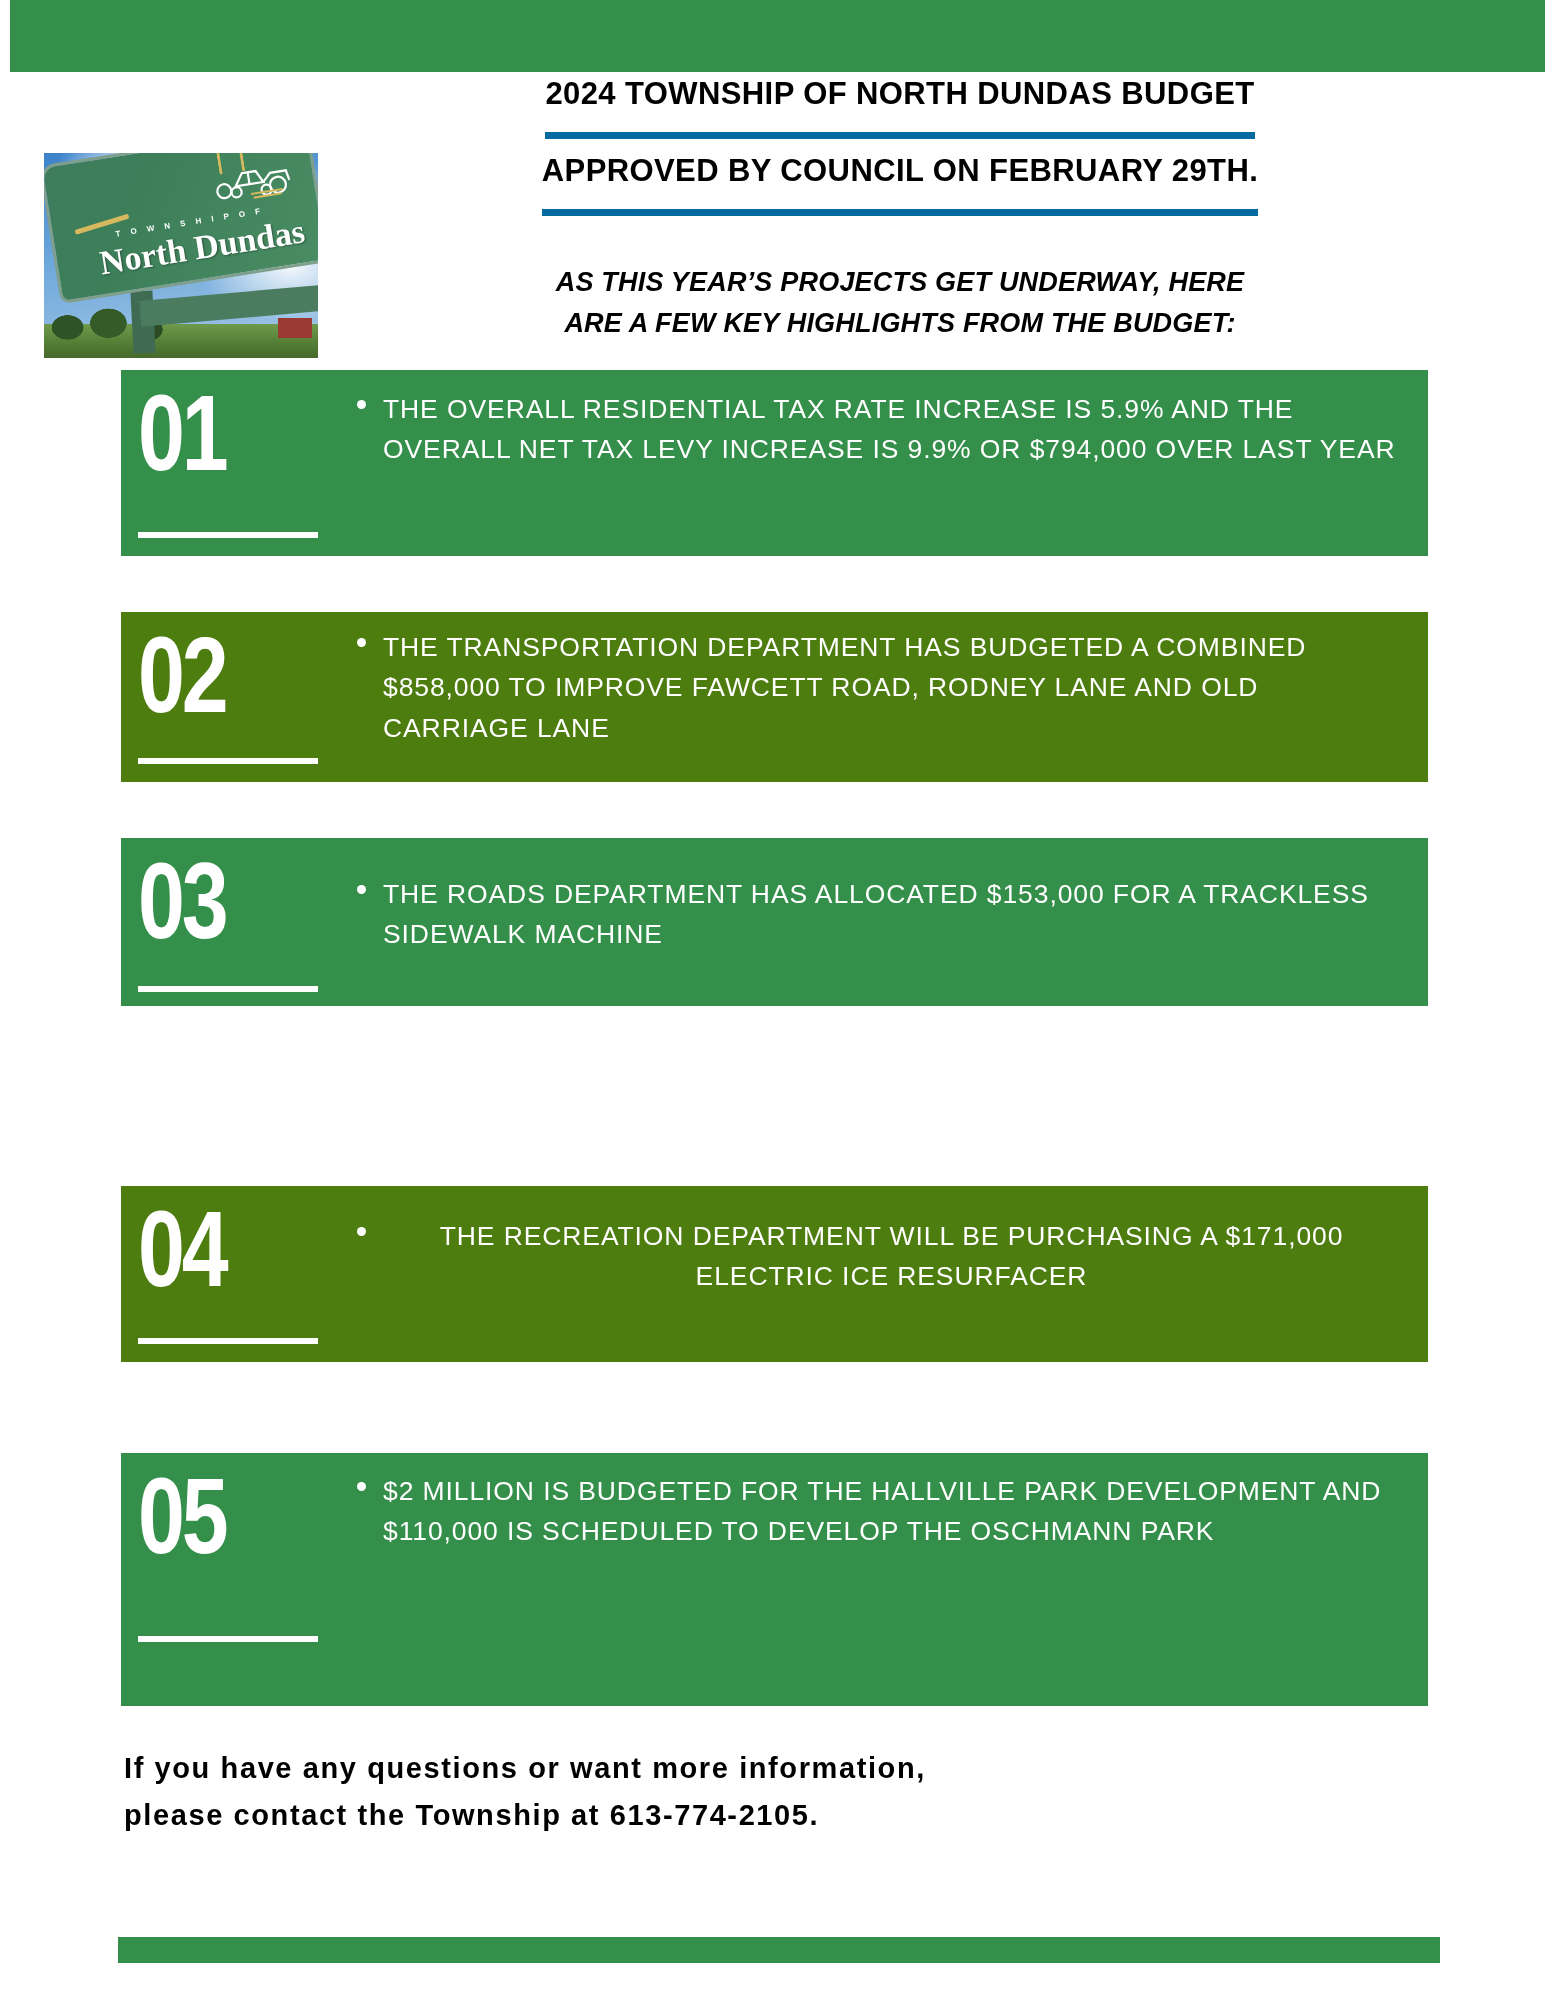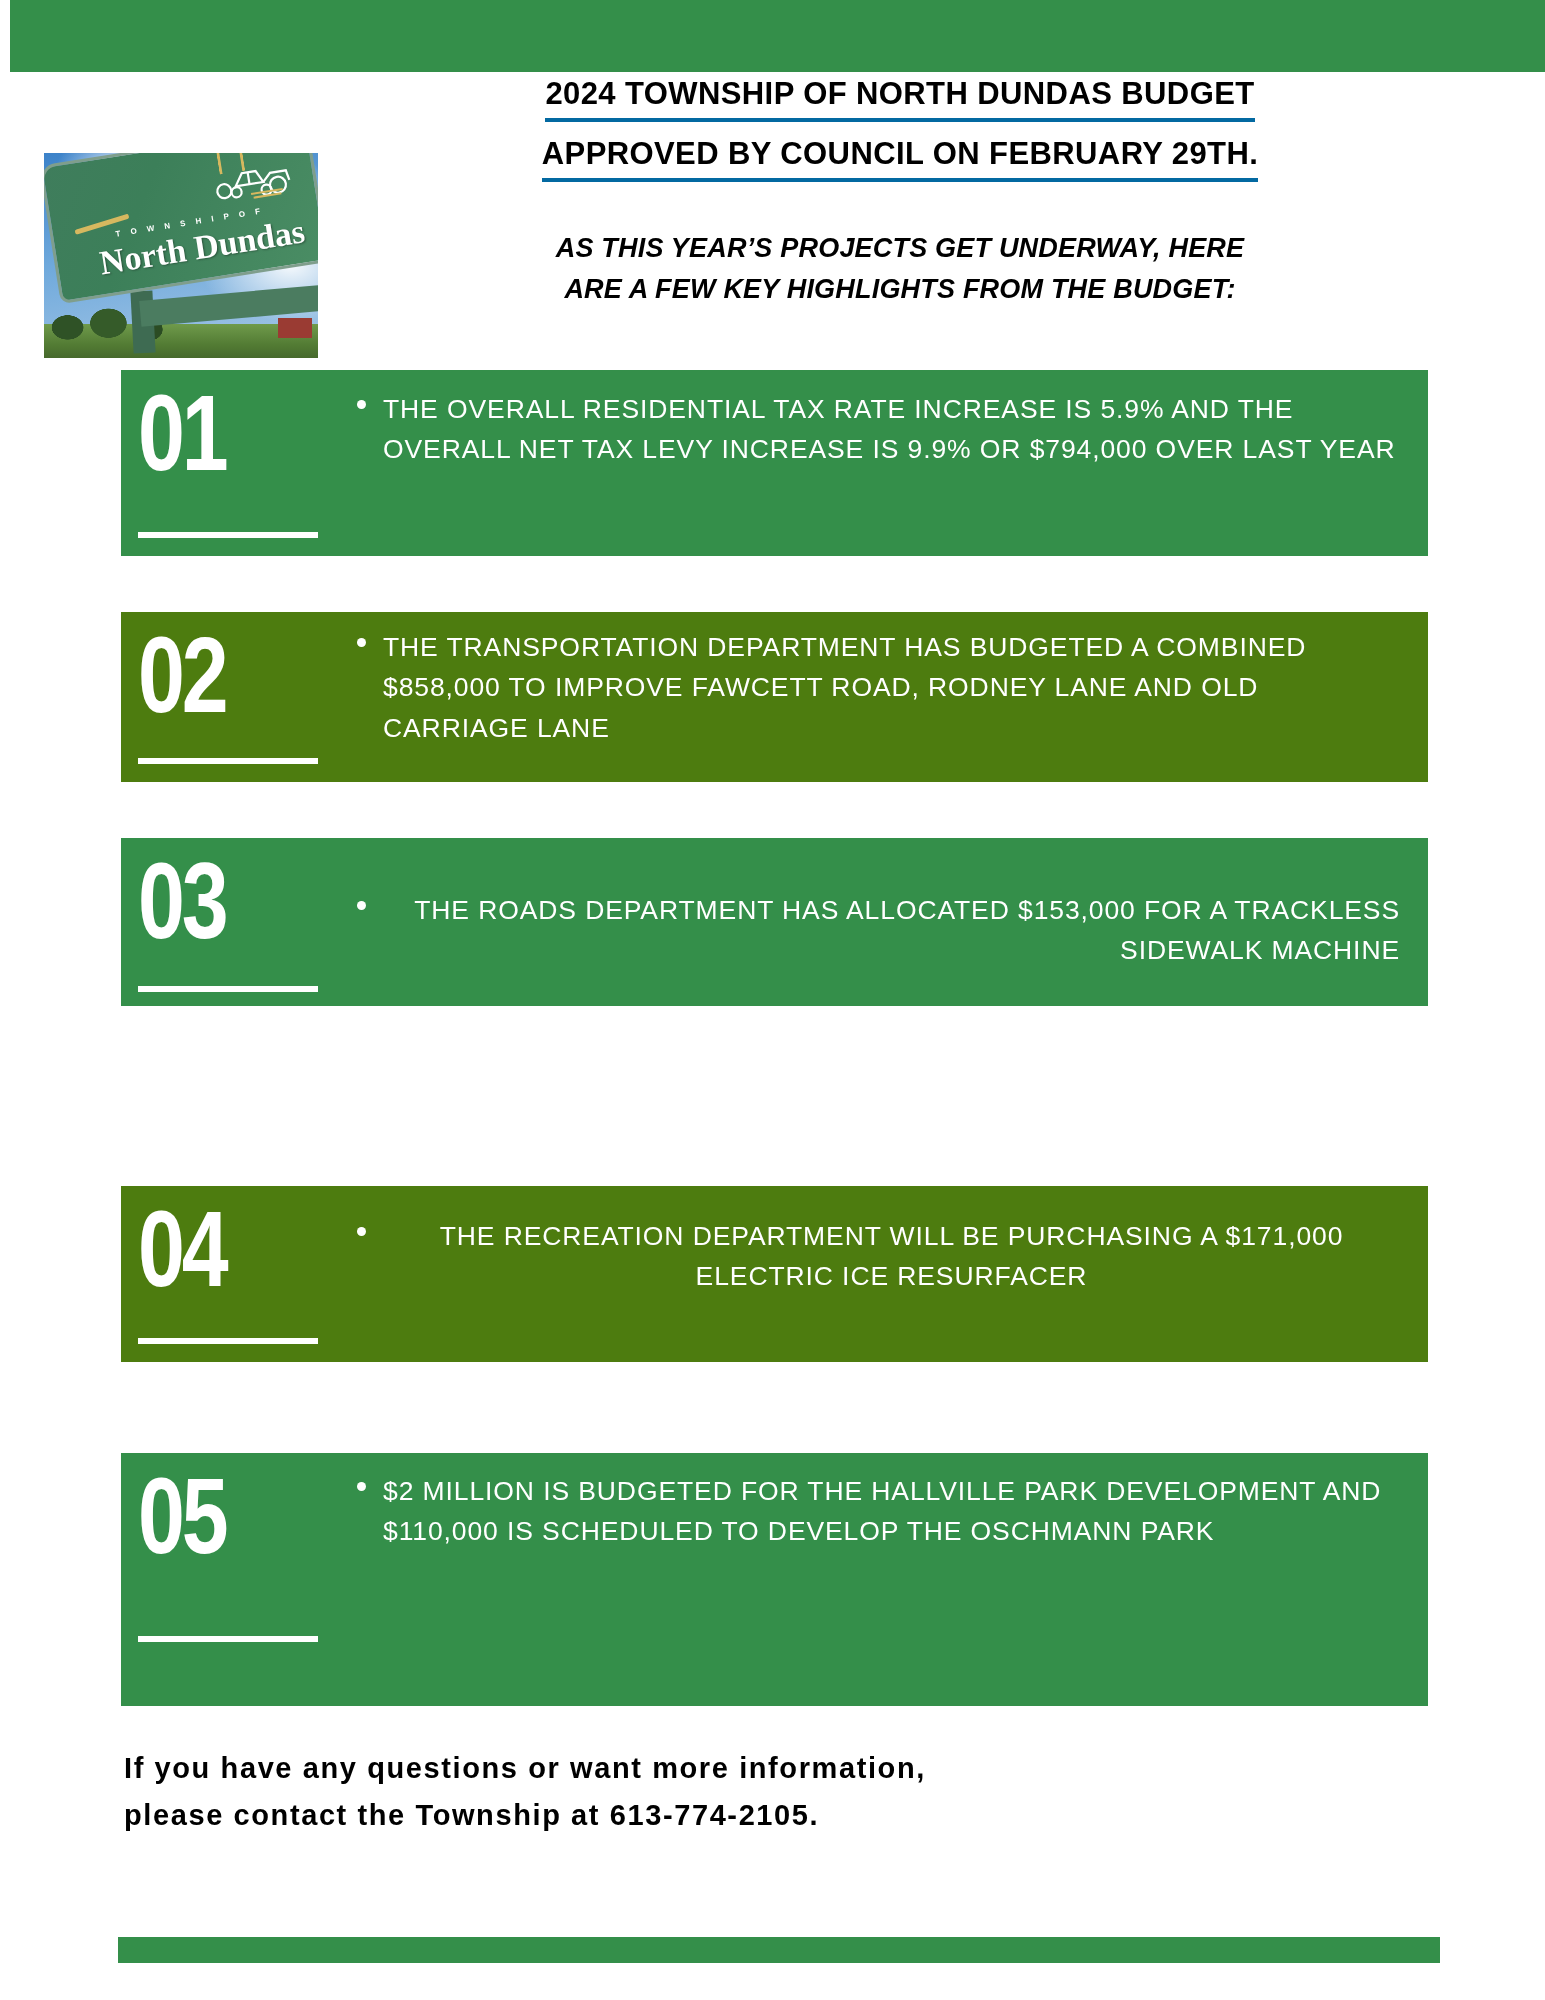--- a/index.html
+++ b/index.html
@@ -100,22 +100,22 @@
     text-align:center;
     font-family:"Liberation Sans", sans-serif;
     font-weight:700;
     font-size:31px;
     letter-spacing:0.4px;
     color:#000;
     line-height:1.42;
   }
   .headline .hl-line {
     display:inline-block;
-    border-bottom:4px solid #0369a1;
-    padding-bottom:2px;
+    border-bottom:7px solid #0369a1;
+    padding-bottom:16px;
     white-space:nowrap;
   }
   .headline .hl1 { margin-top:-2px; }
   .headline .hl2 { margin-top:10px; }
 
   .subhead {
     margin-top:46px;
     text-align:center;
     font-family:"Liberation Sans", sans-serif;
     font-weight:700;
@@ -174,21 +174,21 @@
   #banner-1 { top:370px;  height:186px; }
   #banner-1 .num-rule { top:162px; }
   #banner-1 .body { top:19px; }
 
   #banner-2 { top:612px;  height:170px; }
   #banner-2 .num-rule { top:146px; }
   #banner-2 .body { top:15px; }
 
   #banner-3 { top:838px;  height:168px; }
   #banner-3 .num-rule { top:148px; }
-  #banner-3 .body { top:52px;text-align:right; }
+  #banner-3 .body { top:36px; }
 
   #banner-4 { top:1064px; height:176px; }
   #banner-4 .num-rule { top:152px; }
   #banner-4 .body { top:30px;text-align:center; }
 
   #banner-5 { top:1453px; height:253px; }
   #banner-5 .num-rule { top:183px; }
   #banner-5 .body { top:18px; }
 
   #banner-4 { top:1186px; height:176px; }

